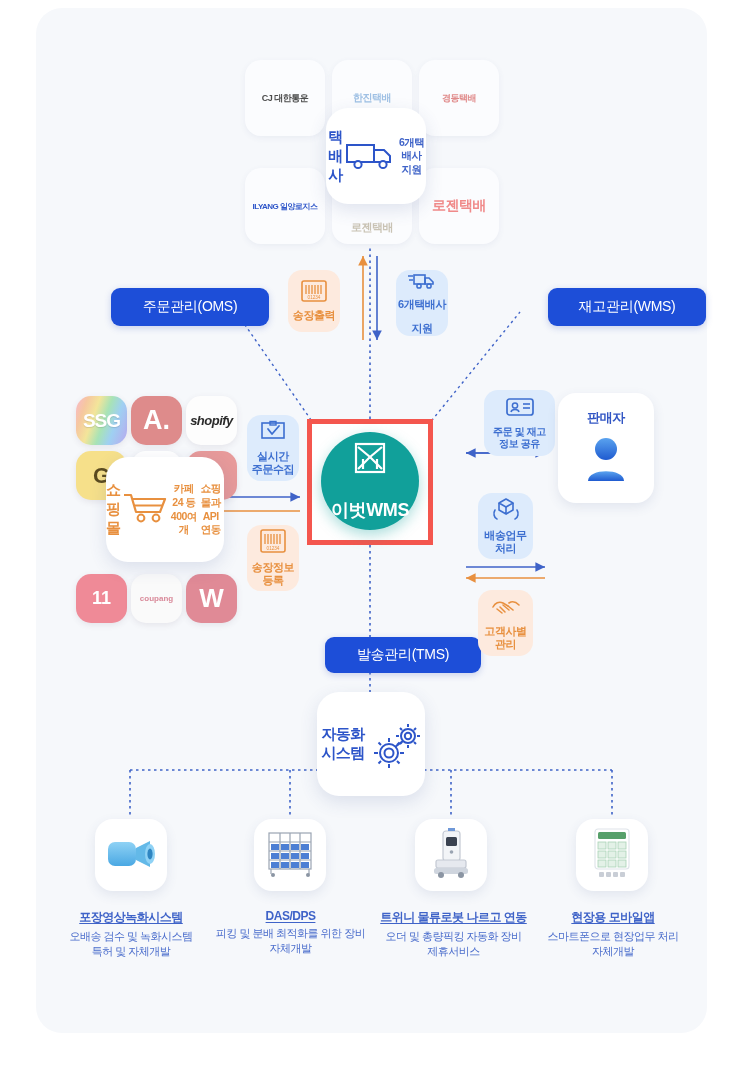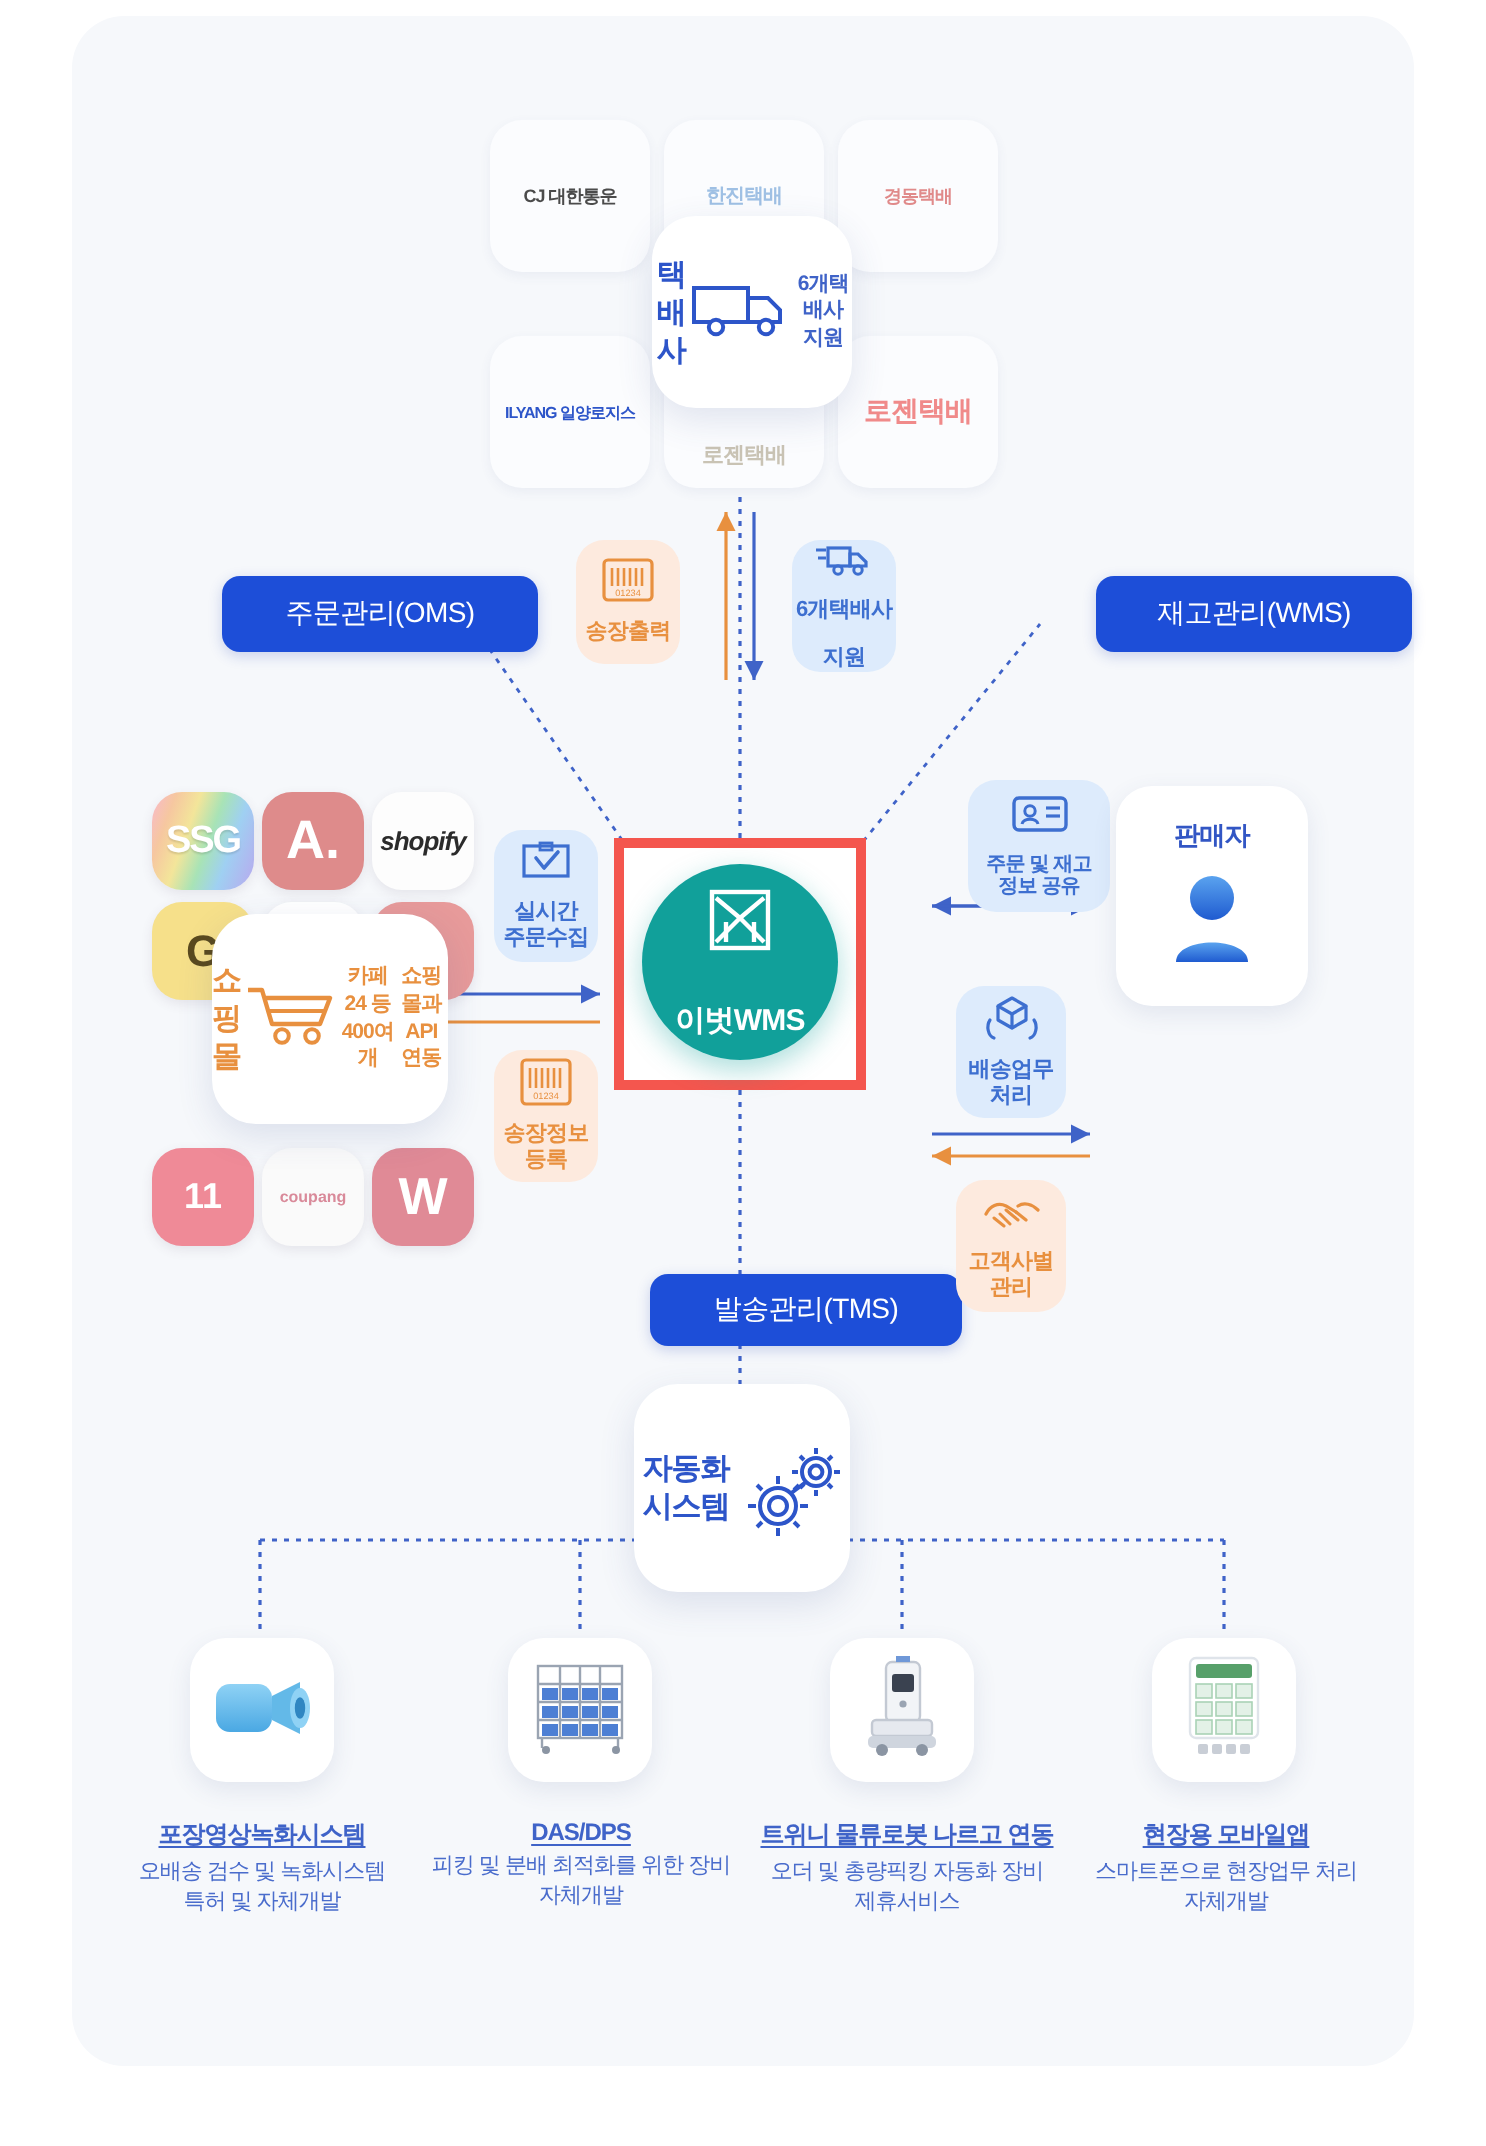--- a/index.html
+++ b/index.html
@@ -84,21 +84,21 @@
     position: absolute;
     left: 321px; top: 432px;
     width: 98px; height: 98px;
     border-radius: 50%;
     background: #11a09a;
     box-shadow: 0 5px 14px rgba(17,160,154,.35);
     display: flex; flex-direction: column;
     align-items: center; justify-content: center;
   }
   #hub-circle .hub-label {
-    color: #ffffff; font-size: 15px; font-weight: 700;
+    color: #ffffff; font-size: 18px; font-weight: 700;
     letter-spacing: -.4px; margin-top: 16px;
   }
 
   
   svg.lines { position: absolute; left: 0; top: 0; width: 743px; height: 1073px; pointer-events: none; }
 
   
   .cap {
     position: absolute; text-align: center;
     color: #3f63c8; letter-spacing: -.5px;

